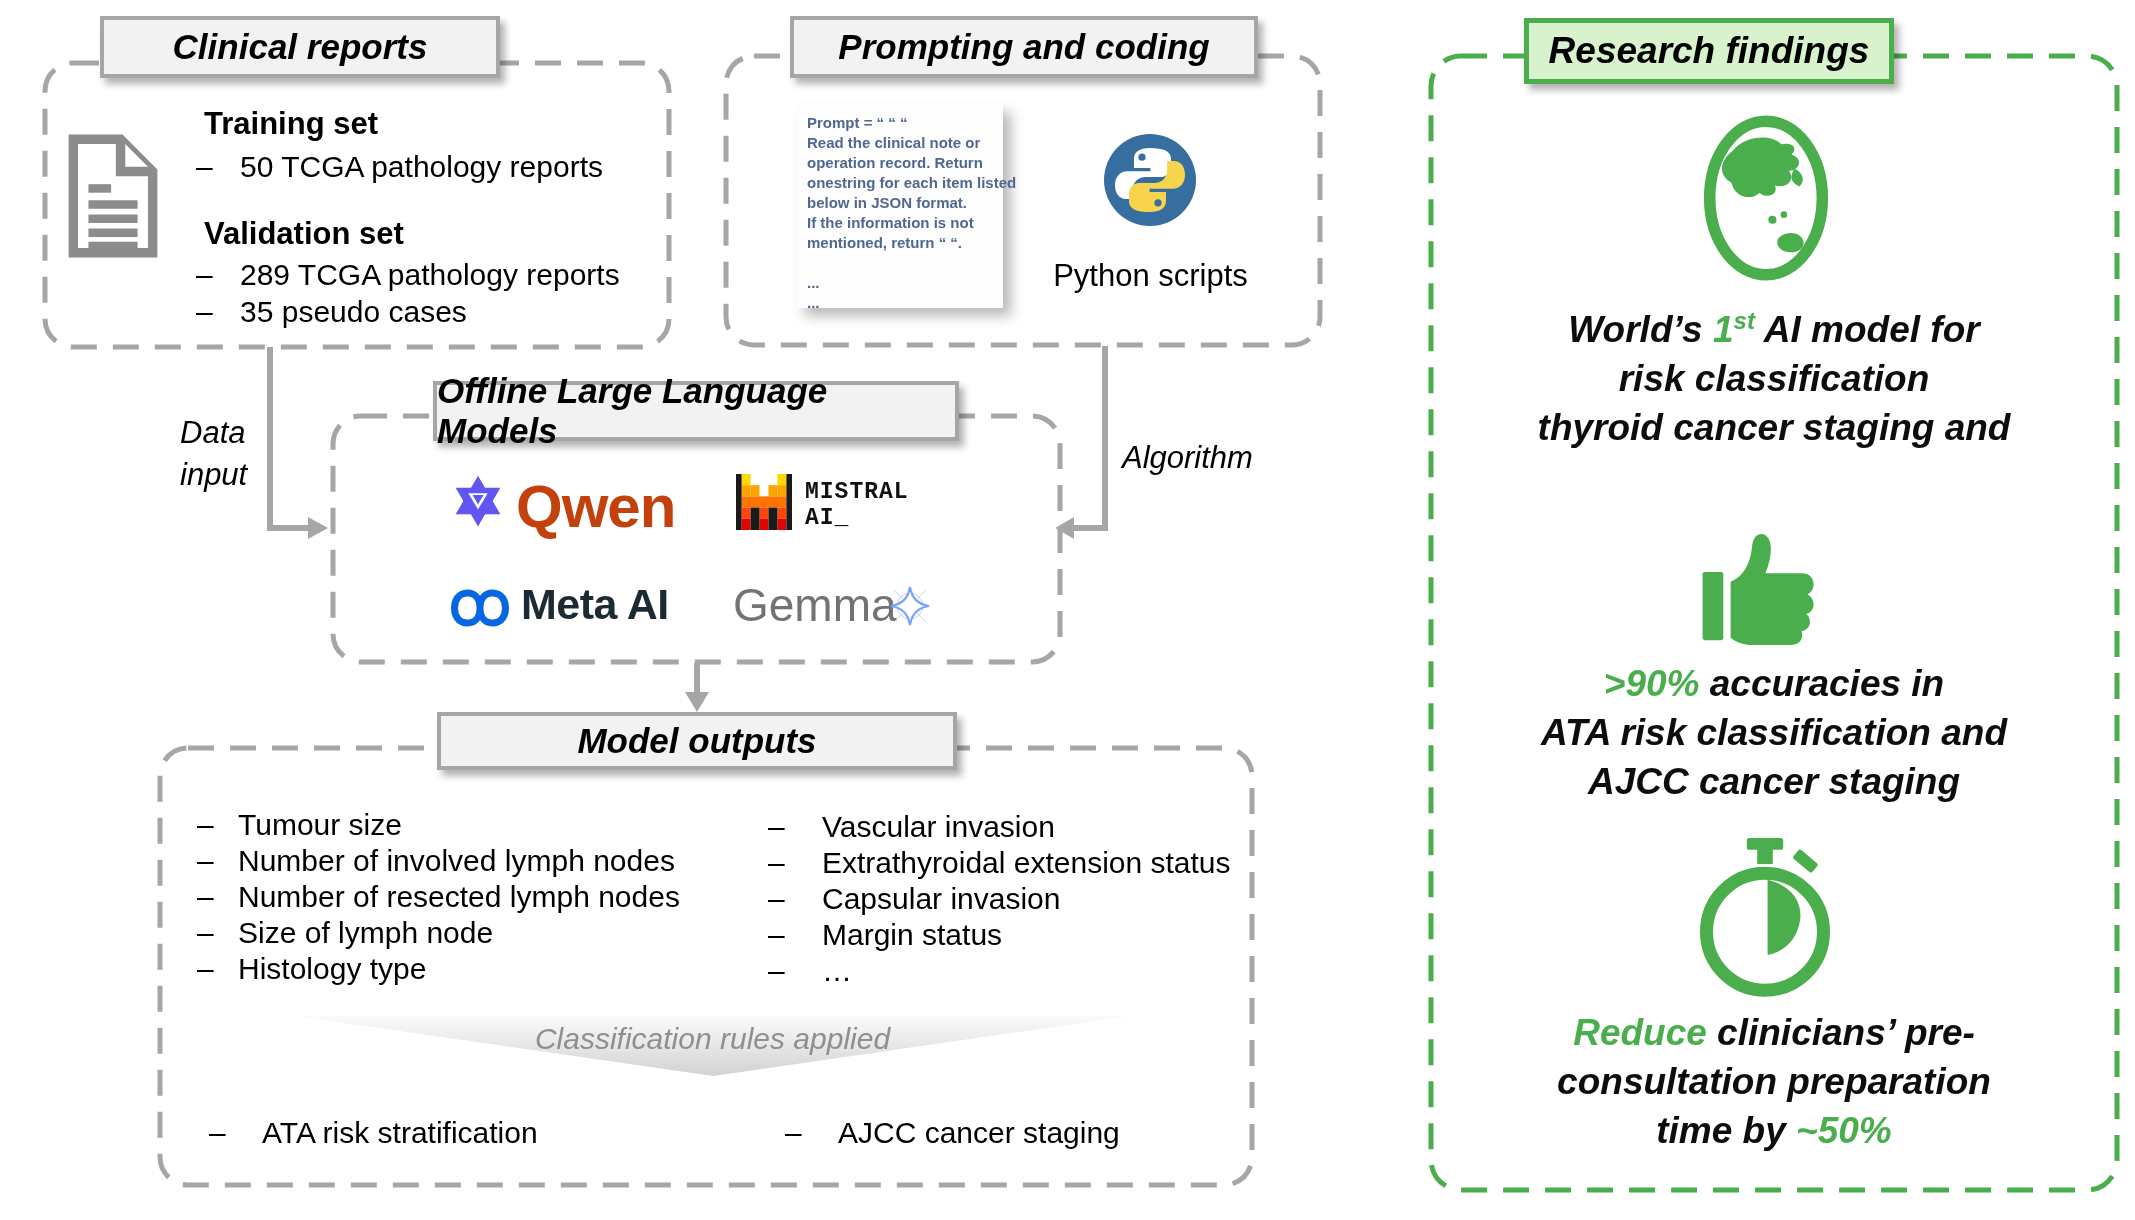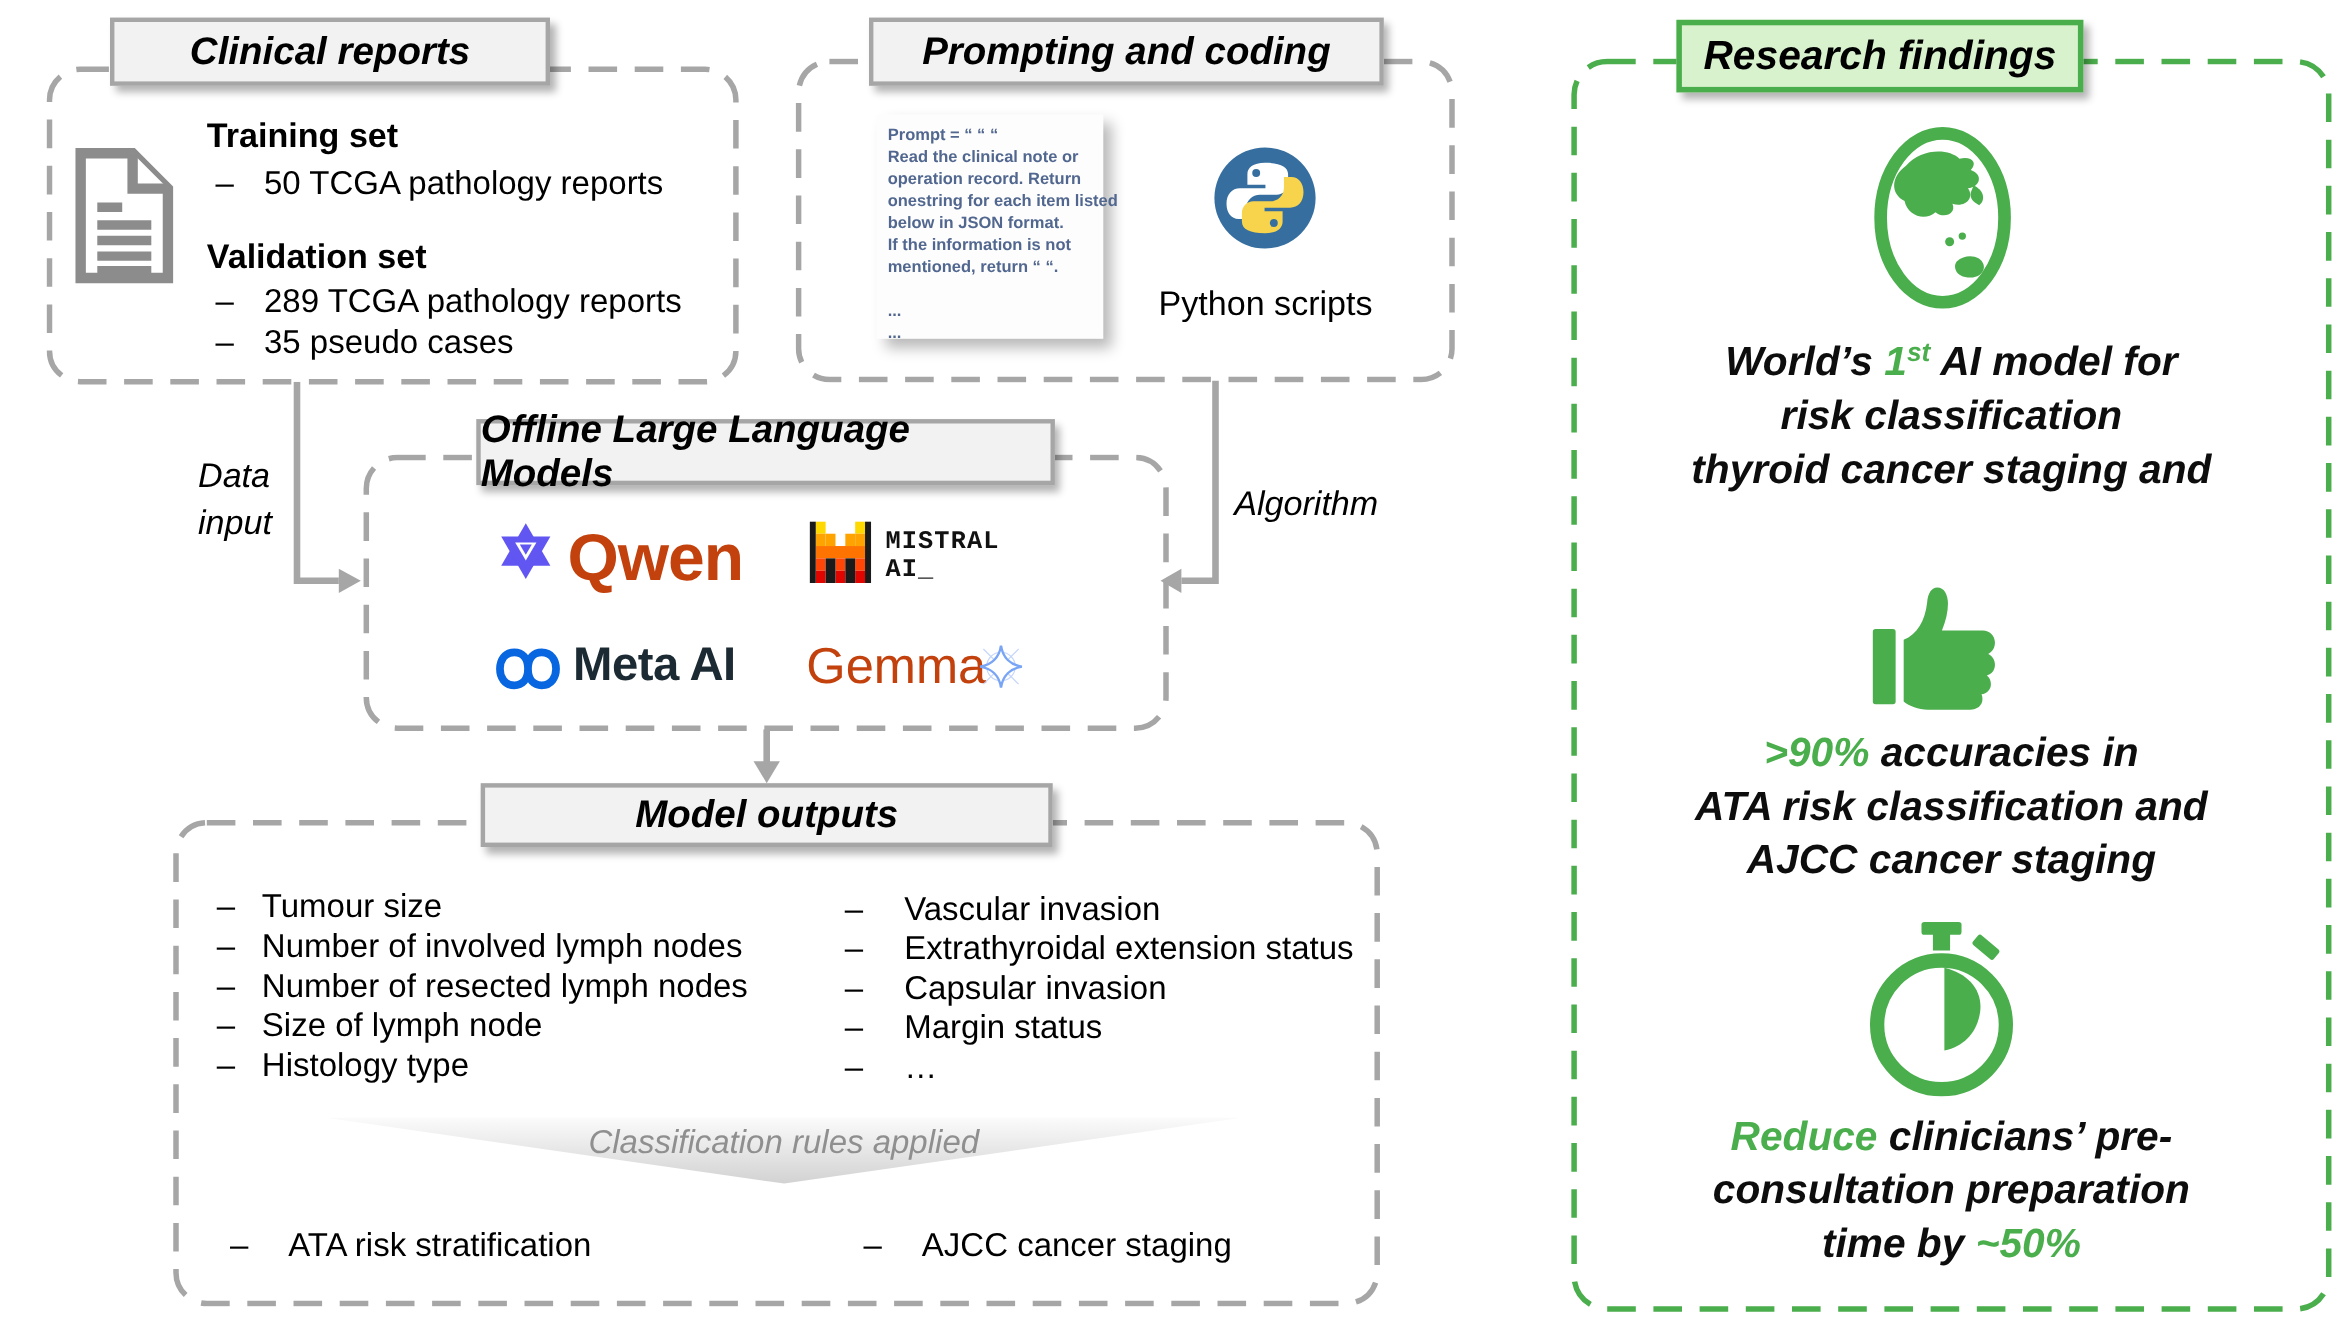--- a/index.html
+++ b/index.html
@@ -5,35 +5,35 @@
   html,body{margin:0;padding:0;background:#fff;}
   #canvas{position:relative;width:2135px;height:1220px;background:#fff;overflow:hidden;
           font-family:"Liberation Sans",sans-serif;color:#000;}
   svg.layer{position:absolute;}
   
   .titlebox{position:absolute;display:flex;align-items:center;justify-content:center;
     background:#f2f2f2;border:4px solid #a6a6a6;box-shadow:5px 6px 7px rgba(0,0,0,.3);
     font-style:italic;font-weight:bold;font-size:35px;z-index:6;box-sizing:border-box;}
   .titlebox.green{background:#d9f2ce;border:5px solid #4bae4c;font-size:37px;}
   
-  .blabel{position:absolute;font-weight:bold;font-size:31px;z-index:4;white-space:nowrap;}
+  .blabel{position:absolute;font-weight:bold;font-size:31px;z-index:4;white-space:nowrap;margin-left:16px;}
   .btext{position:absolute;font-size:30px;z-index:4;white-space:nowrap;}
   .dash{position:absolute;font-size:30px;z-index:4;}
   .italiclabel{position:absolute;font-style:italic;font-size:31px;line-height:42px;z-index:4;}
   
   .promptcard{position:absolute;left:797px;top:104px;width:186px;height:186px;
     background:#fdfdfd;box-shadow:8px 8px 12px rgba(0,0,0,.28);padding:9px 10px;z-index:4;
     font-size:15px;line-height:20px;font-weight:600;color:#51678f;}
   .pline{min-height:20px;white-space:nowrap;}
   
   .qwen-text{position:absolute;font-size:60px;font-weight:bold;letter-spacing:-1px;z-index:4;color:#c2410c;}
   .mistral-text{position:absolute;font-family:"Liberation Mono",monospace;font-weight:bold;
     font-size:23px;line-height:26px;z-index:4;color:#111;letter-spacing:1px;}
   .meta-text{position:absolute;font-size:43px;font-weight:700;color:#1c2b33;z-index:4;letter-spacing:-0.5px;}
-  .gemma-text{position:absolute;font-size:46px;font-weight:500;color:#c2410c;z-index:4;}
+  .gemma-text{position:absolute;font-size:46px;font-weight:500;color:#737373;z-index:4;}
   .pylabel{position:absolute;font-size:31px;z-index:4;text-align:center;}
   
   .chevlabel{position:absolute;left:295px;top:1022px;width:835px;text-align:center;
     font-style:italic;font-size:30px;color:#8f8f8f;z-index:5;}
   
   .finding{position:absolute;left:1448px;width:652px;text-align:center;font-weight:bold;
     font-style:italic;font-size:37px;line-height:49px;z-index:4;color:#0d0d0d;}
   .grn{color:#4aae4c;}
   .finding sup{font-size:24px;}
 </style>

